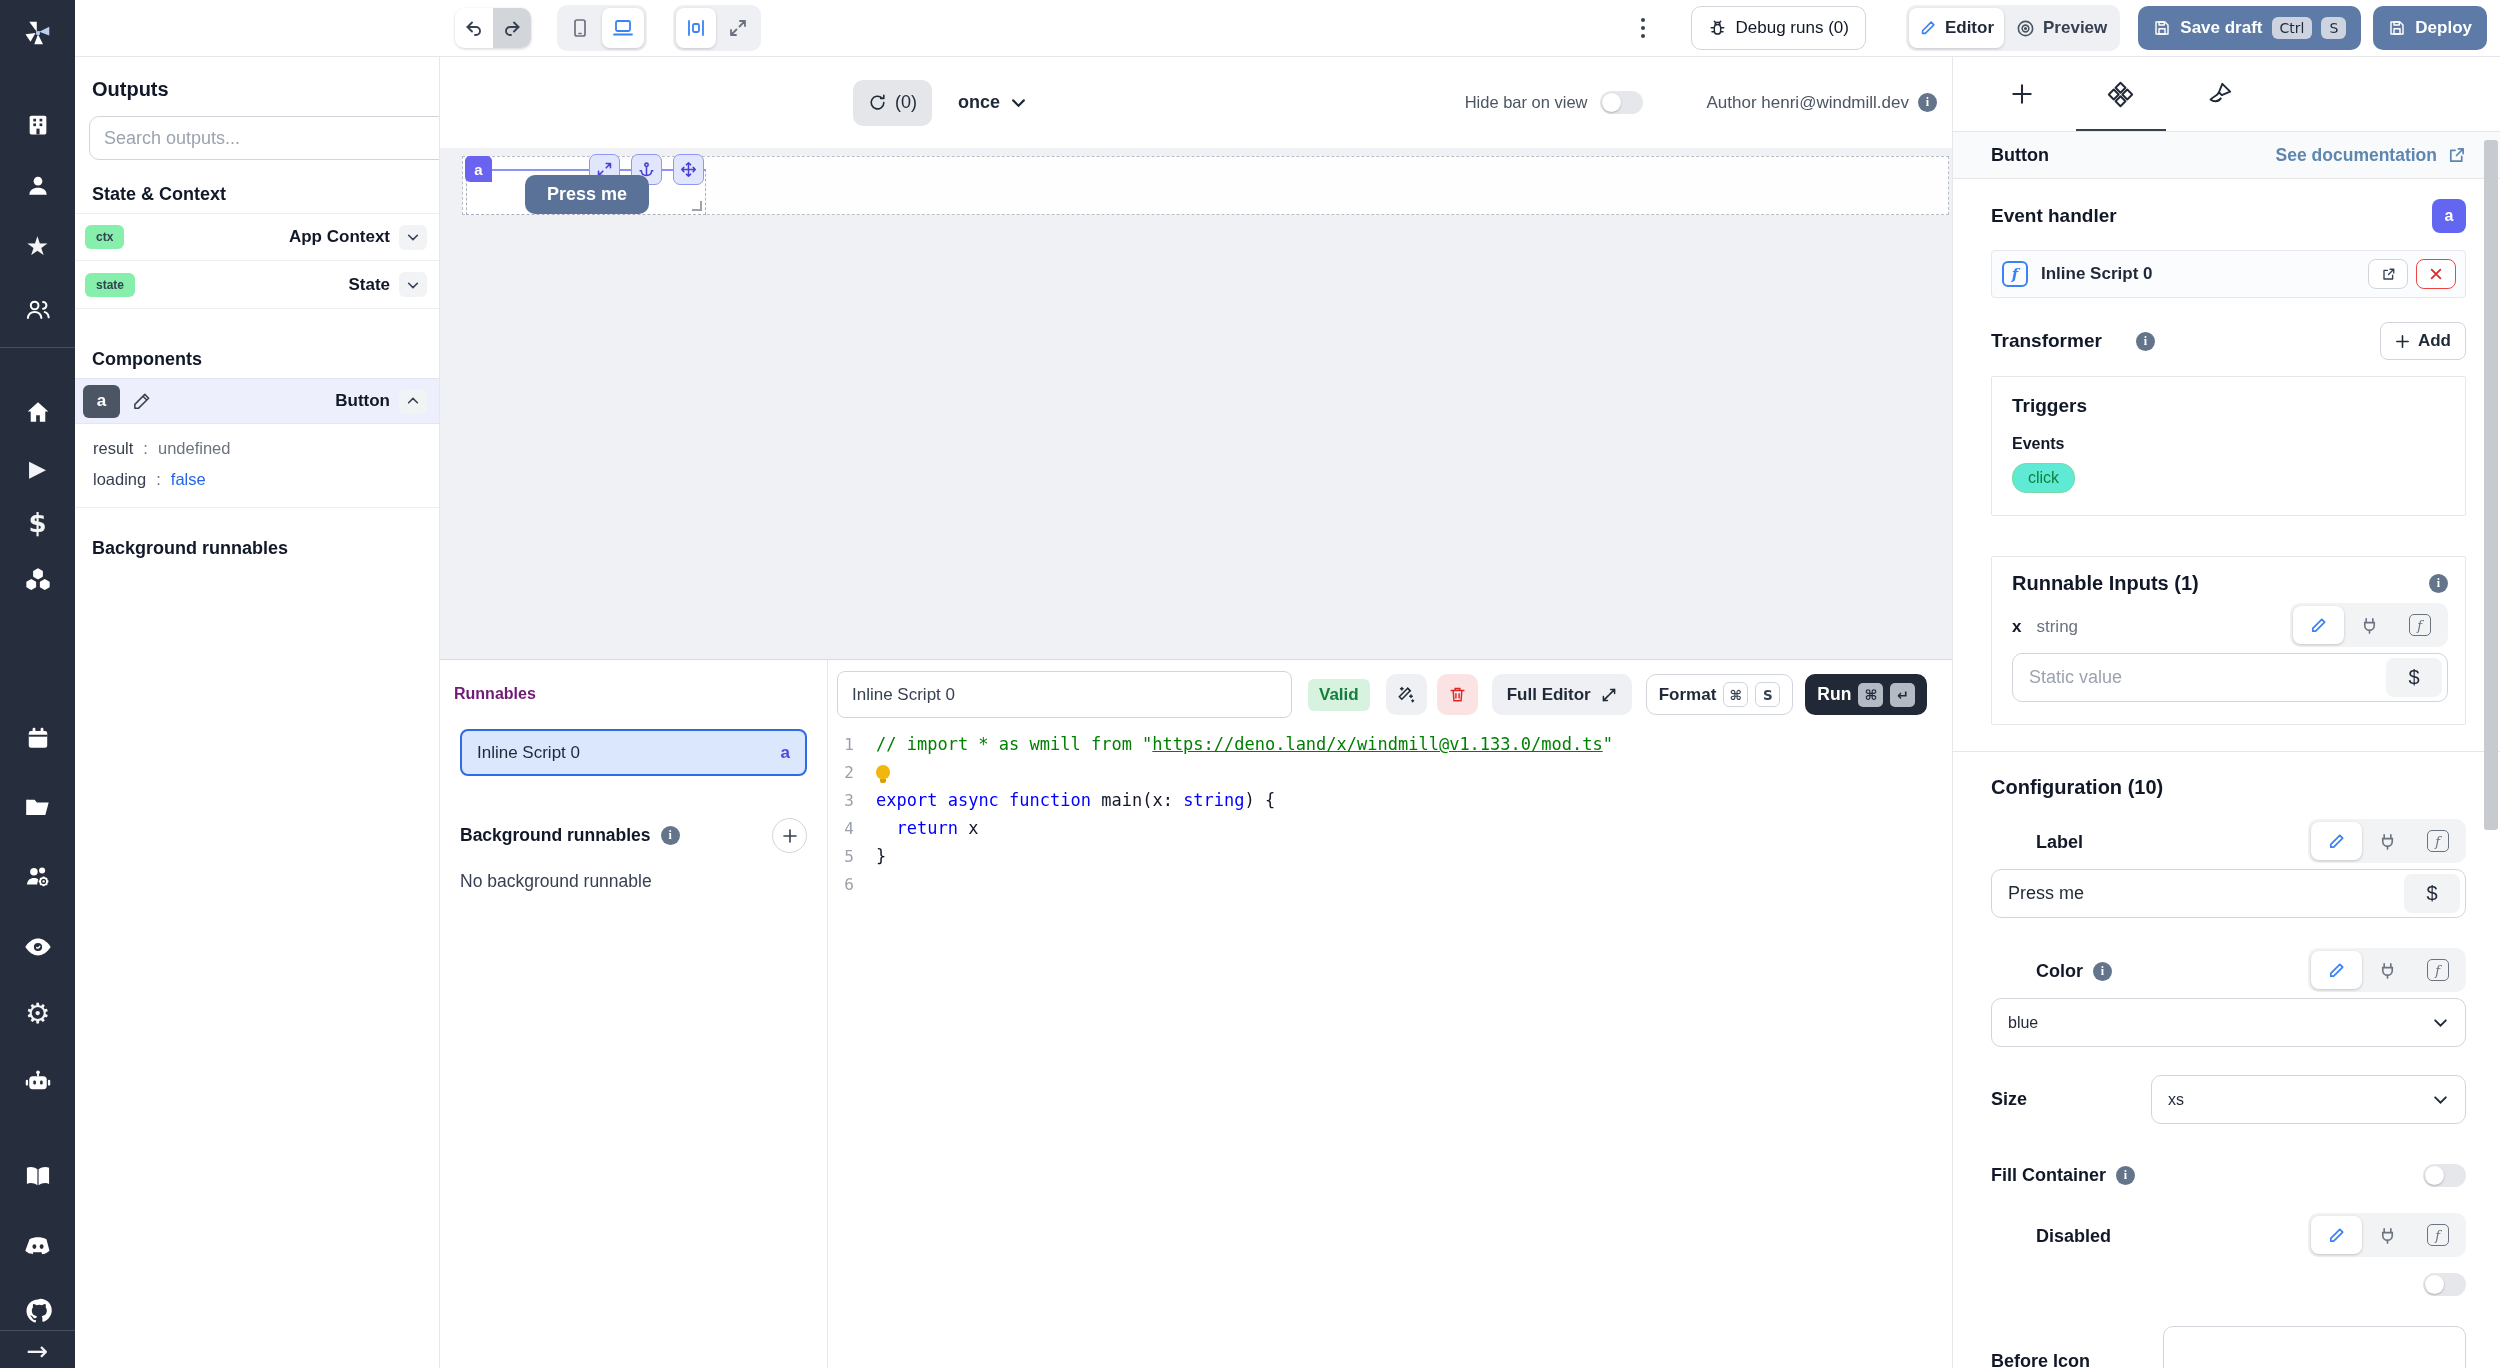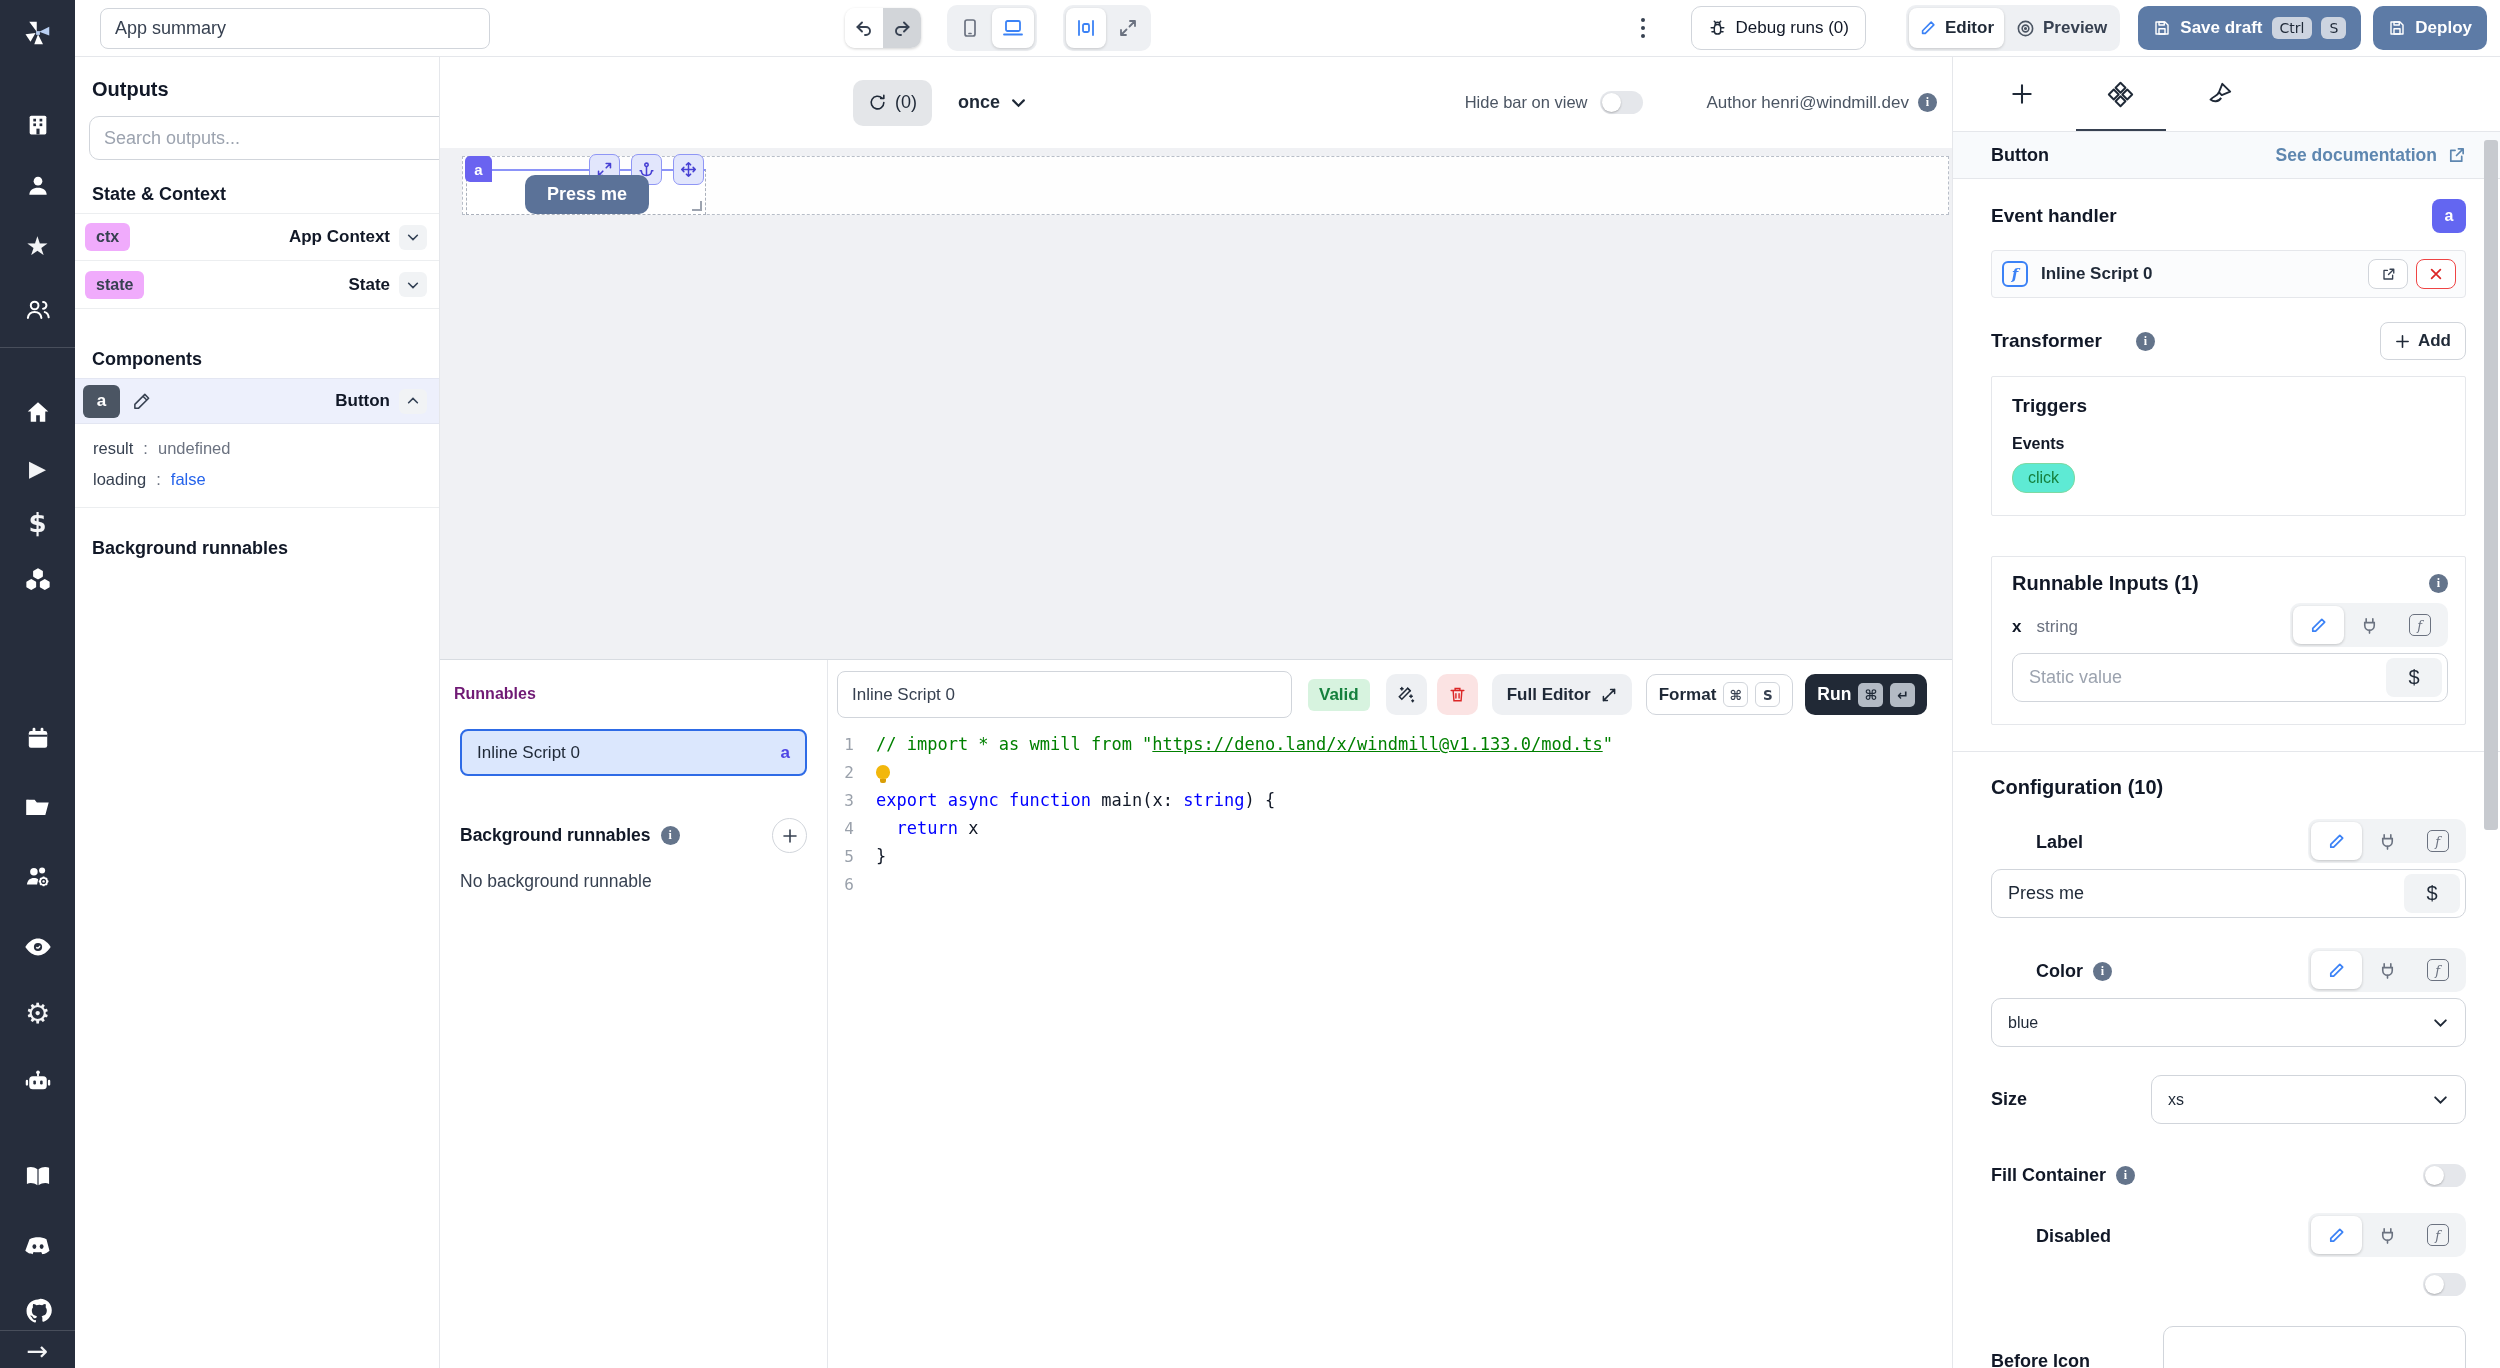--- a/index.html
+++ b/index.html
@@ -42,21 +42,21 @@
   .content{flex:1;display:flex;min-height:0;}
 
   
   .outputs{width:365px;flex:none;border-right:1px solid #e5e7eb;background:#fff;overflow:hidden;}
   .outputs h2{font-size:20px;font-weight:700;color:#111827;margin:21px 0 0 17px;}
   .search-out{margin:15px 14px 0 14px;width:387px;height:44px;border:1px solid #d1d5db;border-radius:10px;padding:0 14px;font-size:18px;color:#374151;font-family:inherit;outline:none;}
   .search-out::placeholder{color:#9ca3af;}
   .outputs h3{font-size:18px;font-weight:700;color:#111827;margin:24px 0 8px 17px;}
   .out-row{height:48px;display:flex;align-items:center;border-bottom:1px solid #eceef0;padding:0 12px 0 10px;}
   .out-row.first{border-top:1px solid #eceef0;}
-  .tag{background:#f0abfc;border-radius:6px;padding:5px 11px;font-size:16px;font-weight:700;color:#374151;}
+  .tag{background:#86efac;border-radius:6px;padding:5px 11px;font-size:12px;font-weight:700;color:#374151;}
   .out-type{margin-left:auto;font-size:17px;font-weight:700;color:#111827;margin-right:9px;}
   .chev-btn{width:28px;height:25px;border-radius:6px;background:#f1f3f5;display:flex;align-items:center;justify-content:center;cursor:pointer;border:none;}
   .comp-row{height:46px;background:#edf0fc;border-top:1px solid #e3e6f2;border-bottom:1px solid #e3e6f2;display:flex;align-items:center;padding:0 12px 0 8px;}
   .a-badge-dark{width:37px;height:33px;background:#4b5563;border-radius:6px;color:#fff;font-weight:700;font-size:17px;display:flex;align-items:center;justify-content:center;}
   .comp-row .pencil{margin-left:12px;}
   .kv-wrap{border-bottom:1px solid #eceef0;padding:9px 0 12px 18px;}
   .kv{display:flex;gap:10px;font-size:16.5px;height:31px;align-items:center;}
   .kv .k{color:#374151;}
   .kv .sep{color:#6b7280;}
   .kv .v{color:#6b7280;}
@@ -300,21 +300,20 @@
         <path d="M12 2.5c-5.3 0-9.5 4.2-9.5 9.4 0 5.6 4.4 8.6 6.8 9.6.7.2 1-.2 1-.6v-1.4c-1.8.3-2.6-.7-3-1.6-.6-1.3-1.4-1.6-1.4-1.6-.7-.6.2-.6.2-.6 1 .1 1.6 1 1.6 1 .9 1.7 2.5 1.2 3 .9 0-.7.3-1.2.6-1.4-2.2-.3-4.4-1.1-4.4-4.8 0-1.1.4-1.9 1-2.6-.1-.3-.4-1.3.1-2.6 0 0 .8-.3 2.7 1a9 9 0 0 1 4.8 0c1.9-1.3 2.7-1 2.7-1 .5 1.3.2 2.3.1 2.6.6.7 1 1.5 1 2.6 0 3.7-2.2 4.5-4.4 4.8.4.3.7.9.7 1.8v2.3c0 .4.3.8 1 .6 2.4-1 6.8-4 6.8-9.6 0-5.2-4.2-9.4-9.4-9.4z" fill="#fff"></path>
       </svg>
   </span>
   <span class="rail-div" style="top:1330px"></span>
   <span class="rail-item glyph" style="top:1351px;font-size:26px">→</span>
 </aside>
 
 <div class="main">
 
   <header class="topbar">
-    <input class="app-summary" value="App summary" style="">
     <div class="undo-redo">
       <span class="ur-half">
         <svg width="20" height="20" viewBox="0 0 20 20" fill="none" stroke="#374151" stroke-width="1.9" stroke-linecap="round" stroke-linejoin="round">
             <path d="M8 4.5 3.5 9 8 13.5"></path>
             <path d="M3.5 9h8.5a4 4 0 0 1 0 8h-1"></path>
           </svg>
       </span>
       <span class="ur-half active">
         <svg width="20" height="20" viewBox="0 0 20 20" fill="none" stroke="#374151" stroke-width="1.9" stroke-linecap="round" stroke-linejoin="round">
             <path d="M12 4.5 16.5 9 12 13.5"></path>

